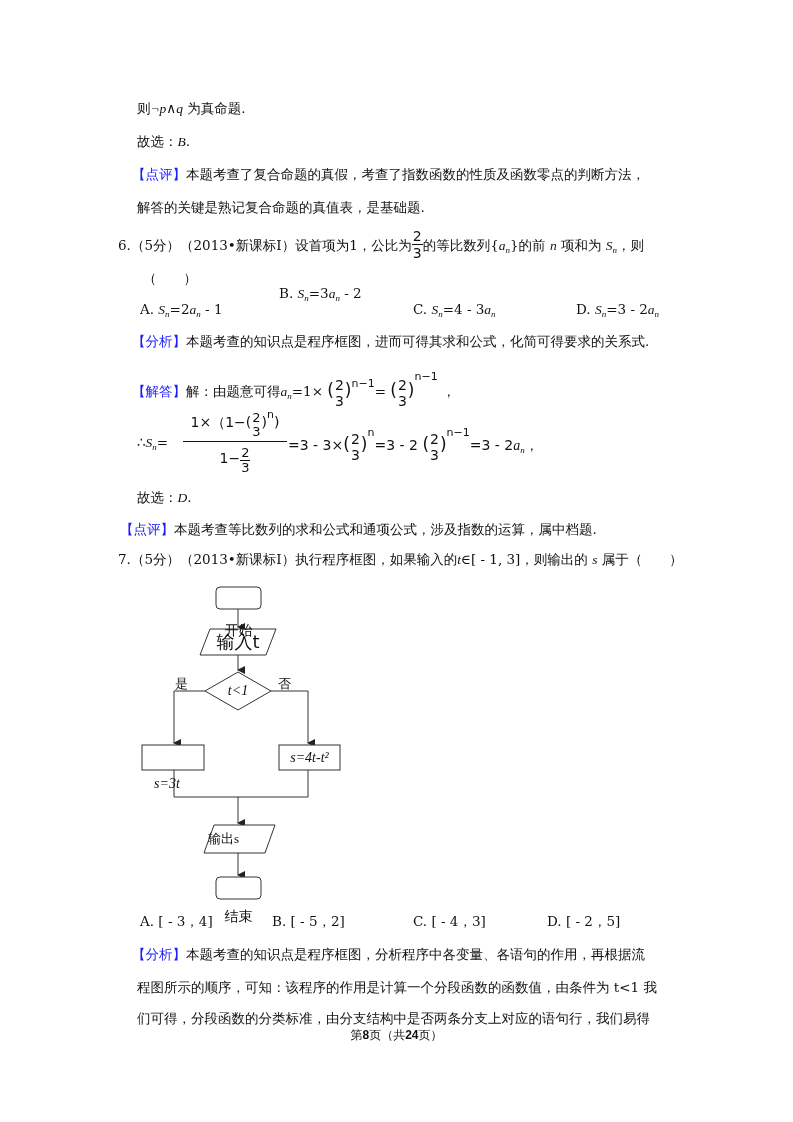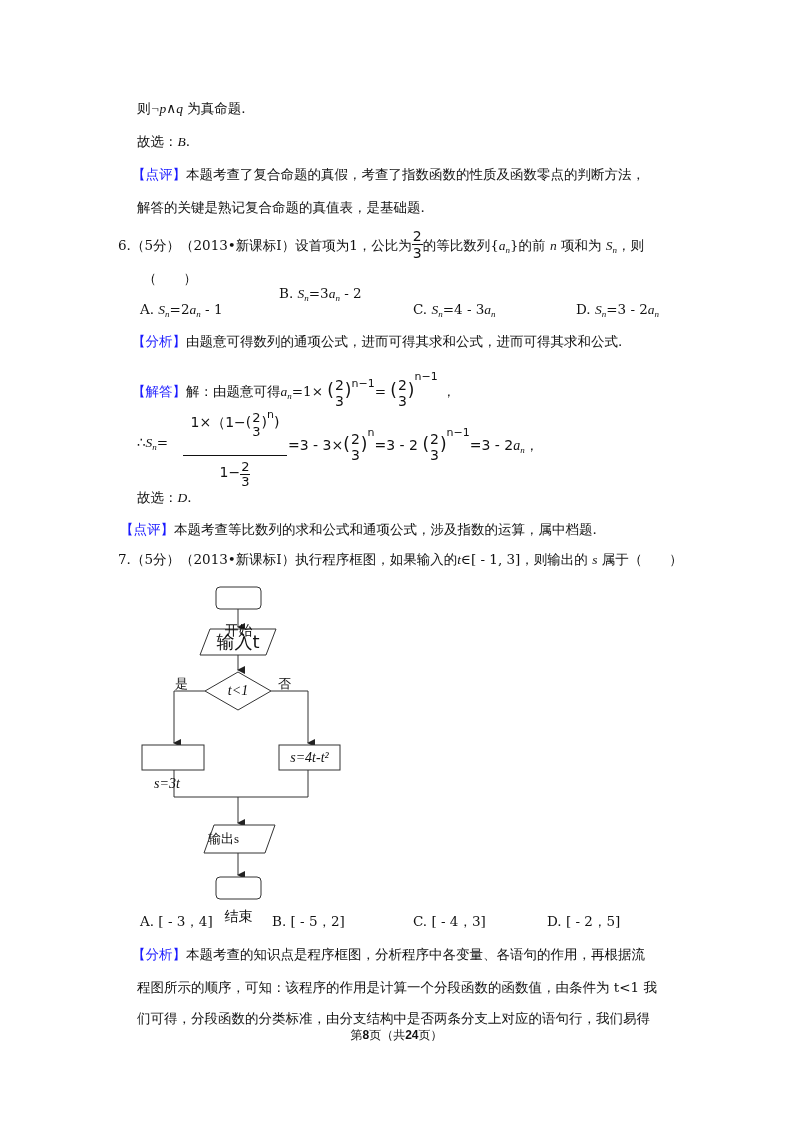--- a/index.html
+++ b/index.html
@@ -50,36 +50,36 @@
   <span>B.</span>&nbsp;<i class="v">S</i><sub><i class="v">n</i></sub><span>=3</span><i class="v">a</i><sub><i class="v">n</i></sub><span> - 2</span>
 </div>
 <div class="opt" style="left:413px; top:301px;">
   <span>C.</span>&nbsp;<i class="v">S</i><sub><i class="v">n</i></sub><span>=4 - 3</span><i class="v">a</i><sub><i class="v">n</i></sub>
 </div>
 <div class="opt" style="left:547px; top:301px;margin-left:29px;">
   <span>D.</span>&nbsp;<i class="v">S</i><sub><i class="v">n</i></sub><span>=3 - 2</span><i class="v">a</i><sub><i class="v">n</i></sub>
 </div>
 
 <div class="line" style="left:132px; top:331px;">
-  <span class="tag">【分析】</span><span>由题意可得数列的通项公式，进而可得其求和公式，进而可得其求和公式.</span>
+  <span class="tag">【分析】</span><span>本题考查的知识点是程序框图，进而可得其求和公式，化简可得要求的关系式.</span>
 </div>
 
 <div class="line" style="left:132px; top:362px; line-height:30px;">
   <span class="tag">【解答】</span><span>解：由题意可得</span><i class="v">a</i><sub><i class="v">n</i></sub><span>=1×</span>
   <span class="paren">(</span><span class="frac" style="vertical-align:-10px;"><span class="num">2</span><span class="den">3</span></span><span class="paren">)</span><span class="sup">n−1</span><span>=</span>
   <span class="paren">(</span><span class="frac" style="vertical-align:-10px;"><span class="num">2</span><span class="den">3</span></span><span class="paren">)</span><span class="sup" style="vertical-align:16px;">n−1</span>
   <span>，</span>
 </div>
 
 <div class="line" style="left:137px; top:408px; height:70px; line-height:normal;">
   <div style="position:absolute; left:0; top:26px;">
     <span>∴</span><i class="v">S</i><sub><i class="v">n</i></sub><span>=</span>
   </div>
   <div style="position:absolute; left:46px; top:0; width:104px; text-align:center;">
-    <div style="border-bottom:1px solid #111; padding-bottom:16px; font-family:'DejaVu Sans',sans-serif; font-size:14px;">
+    <div style="border-bottom:1px solid #111; padding-bottom:2px; font-family:'DejaVu Sans',sans-serif; font-size:14px;">
       <span>1×（1−(</span><span class="frac" style="vertical-align:-9px; font-size:13px; line-height:14px;"><span class="num">2</span><span class="den">3</span></span><span>)</span><span class="sup">n</span><span>)</span>
     </div>
     <div style="padding-top:4px; font-family:'DejaVu Sans',sans-serif; font-size:14px;">
       <span>1−</span><span class="frac bar" style="vertical-align:-9px; font-size:13px; line-height:14px;"><span class="num">2</span><span class="den">3</span></span>
     </div>
   </div>
   <div style="position:absolute; left:151px; top:18px; font-family:'DejaVu Sans',sans-serif; font-size:14px; white-space:nowrap;">
     <span>=3 -  3×</span><span class="paren">(</span><span class="frac" style="vertical-align:-10px;"><span class="num">2</span><span class="den">3</span></span><span class="paren">)</span><span class="sup" style="vertical-align:14px;">n</span><span>=3 - 2</span>
     <span class="paren">(</span><span class="frac" style="vertical-align:-10px;"><span class="num">2</span><span class="den">3</span></span><span class="paren">)</span><span class="sup" style="vertical-align:14px;">n−1</span><span>=3 - 2</span><i class="v">a</i><sub><i class="v">n</i></sub><span>，</span>
   </div>

